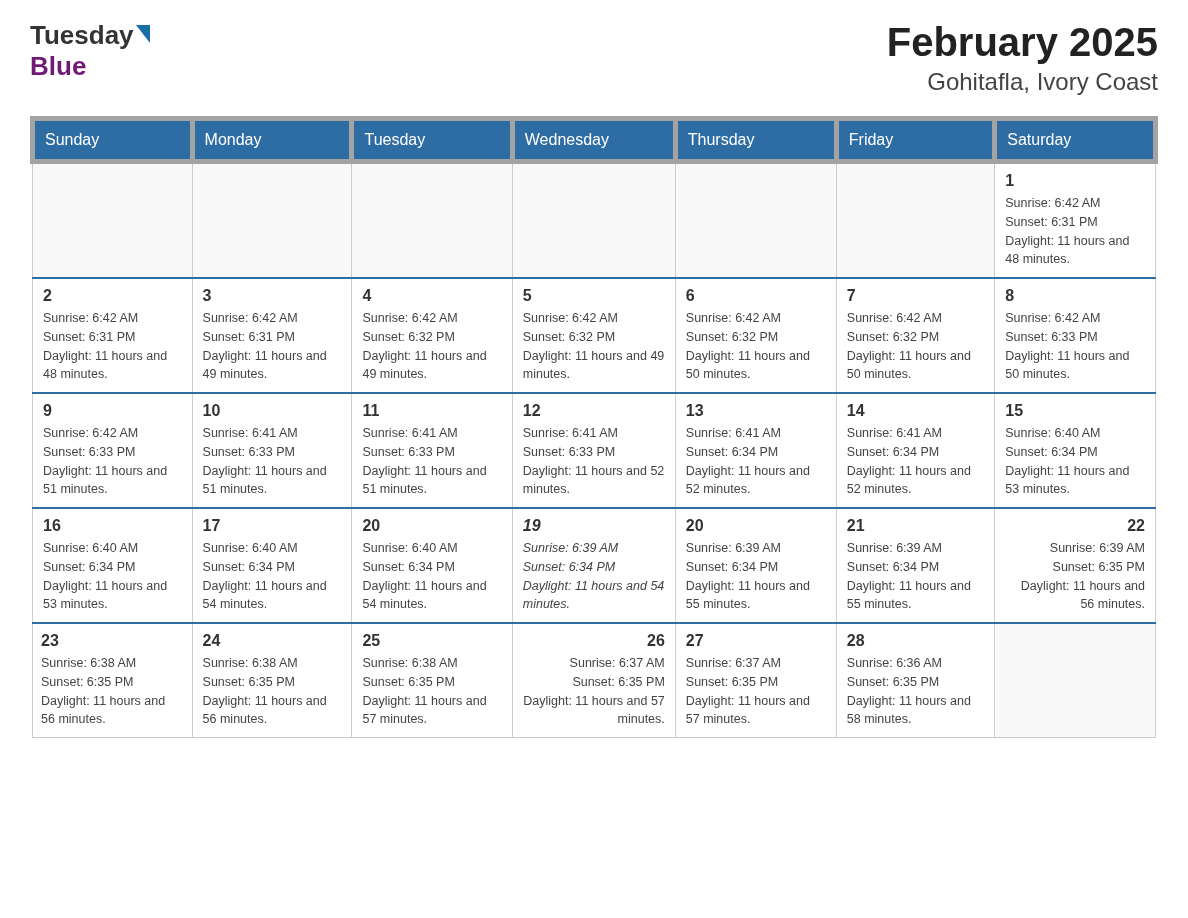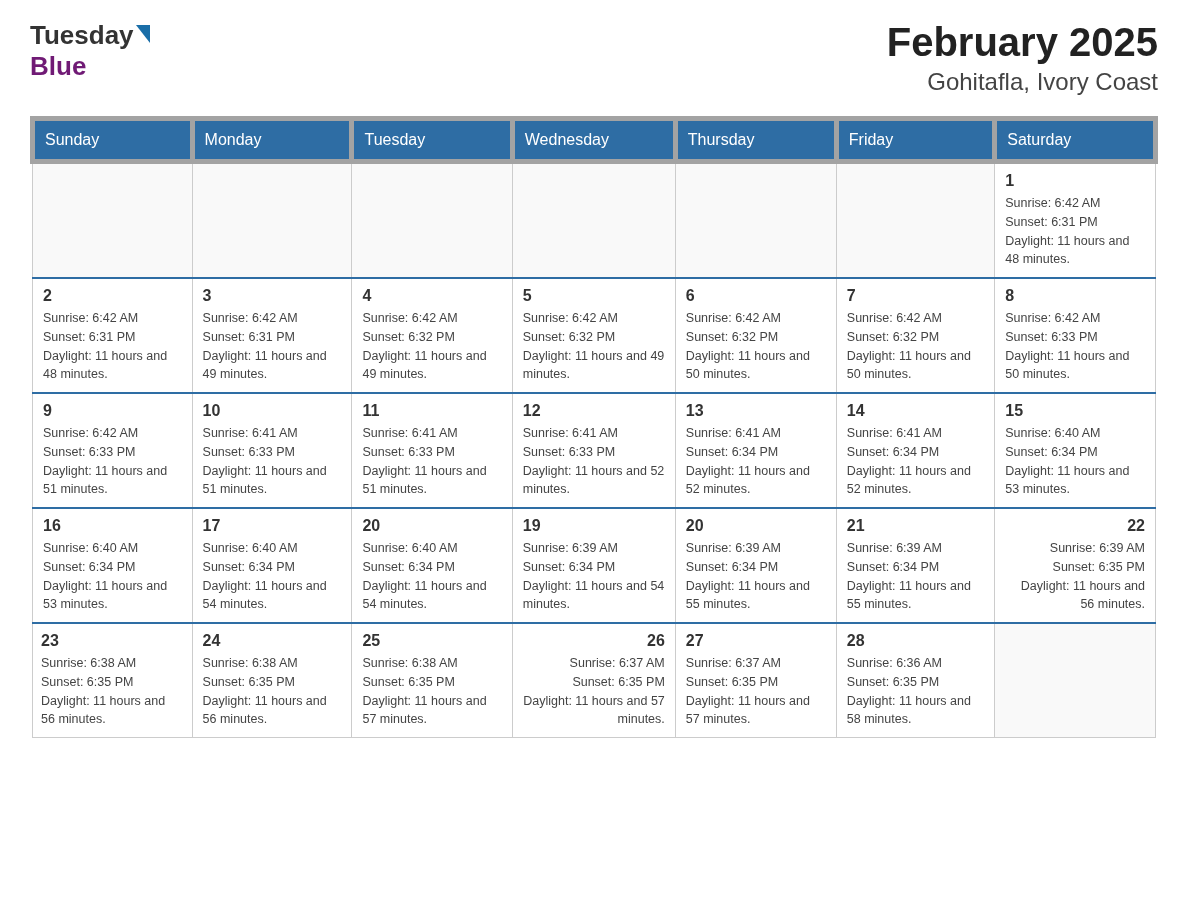--- a/index.html
+++ b/index.html
@@ -207,21 +207,21 @@
           <div class="day-info">Sunrise: 6:40 AM<br>Sunset: 6:34 PM<br>Daylight: 11 hours and 53 minutes.</div>
         </td>
         <td style="min-height: 110px;">
           <span class="day-number">17</span>
           <div class="day-info">Sunrise: 6:40 AM<br>Sunset: 6:34 PM<br>Daylight: 11 hours and 54 minutes.</div>
         </td>
         <td style="min-height: 110px;">
           <span class="day-number">20</span>
           <div class="day-info">Sunrise: 6:40 AM<br>Sunset: 6:34 PM<br>Daylight: 11 hours and 54 minutes.</div>
         </td>
-        <td style="min-height: 110px;">
+        <td style="min-height: 110px; font-style: italic;">
           <span class="day-number">19</span>
           <div class="day-info">Sunrise: 6:39 AM<br>Sunset: 6:34 PM<br>Daylight: 11 hours and 54 minutes.</div>
         </td>
         <td style="min-height: 110px;">
           <span class="day-number">20</span>
           <div class="day-info">Sunrise: 6:39 AM<br>Sunset: 6:34 PM<br>Daylight: 11 hours and 55 minutes.</div>
         </td>
         <td style="min-height: 110px;">
           <span class="day-number">21</span>
           <div class="day-info">Sunrise: 6:39 AM<br>Sunset: 6:34 PM<br>Daylight: 11 hours and 55 minutes.</div>

